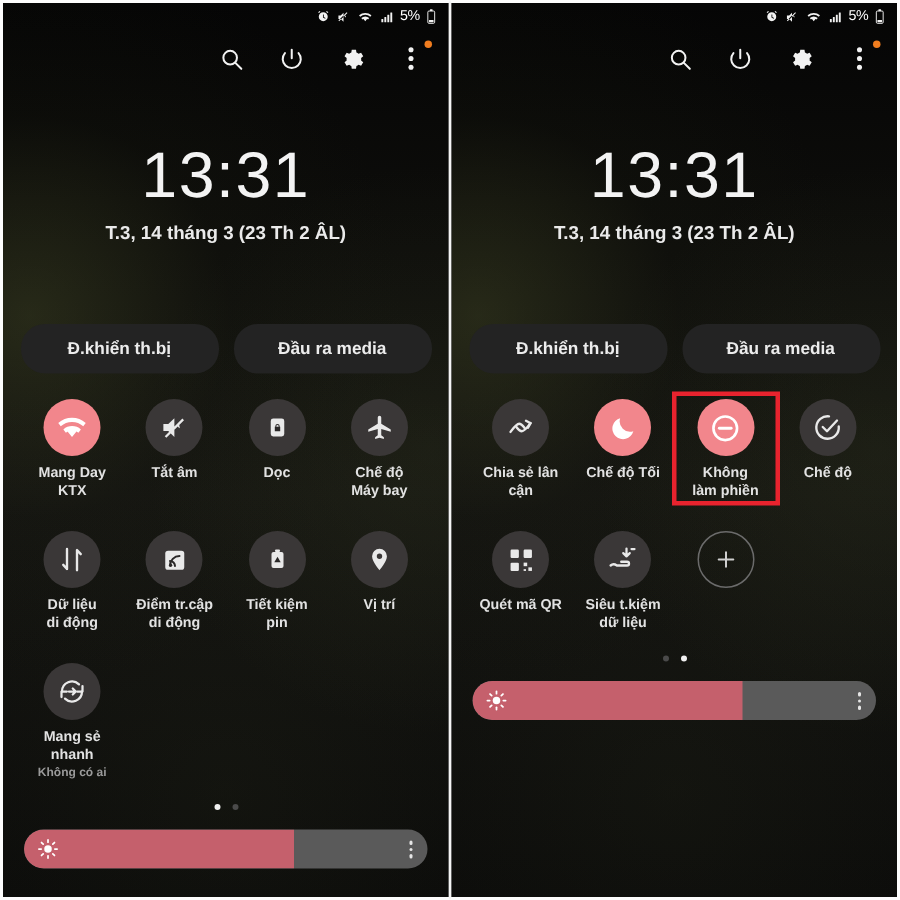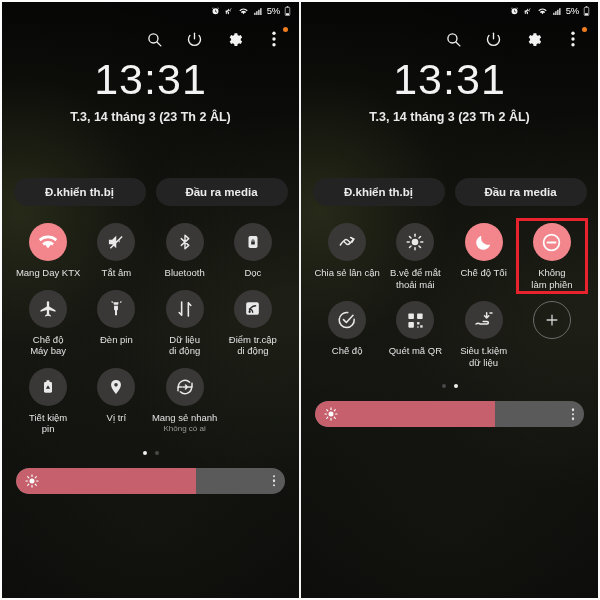--- a/index.html
+++ b/index.html
@@ -66,58 +66,59 @@
     display: flex; align-items: center; justify-content: center;
     cursor: pointer;
   }
   .notif-dot {
     position: absolute; top: -1px; right: -3px;
     width: 5px; height: 5px; border-radius: 50%;
     background: #f07d1f;
   }
 
   
-  .clock-wrap { text-align: center; color: #fff; }
+  .clock-wrap { margin-top: 38px; text-align: center; color: #fff; }
   .clock-time {
     font-size: 43px;
     font-weight: 300;
     letter-spacing: 1px;
     line-height: 1;
     color: #f3f3f3;
   }
   .clock-date {
     margin-top: 9px;
     font-size: 12.5px;
     font-weight: 700;
     color: #eaeaea;
   }
 
   
   .pill-row {
     display: flex; justify-content: center; gap: 10px;
     margin-top: 54px;
   }
   .pill {
-    width: 132px; height: 28px;
+    width: 132px; height: 33px;
     border-radius: 16px;
     background: #232323;
     color: #ececec;
     font-size: 11.5px;
     font-weight: 600;
     display: flex; align-items: center; justify-content: center;
     cursor: pointer;
   }
 
   
   .qs-grid {
     margin-top: 14px;
     padding: 0 12px;
     display: grid;
     grid-template-columns: repeat(4, 1fr);
-    row-gap: 6px;
+    row-gap: 16px;
+    font-weight: bold;
   }
   .qs-cell {
     display: flex; flex-direction: column; align-items: center;
     position: relative;
     padding: 3px 1px 2px;
     cursor: pointer;
   }
   .qs-circle {
     width: 38px; height: 38px; border-radius: 50%;
     background: #3a3737;
@@ -285,50 +286,34 @@
             <div class="qs-circle">
               <svg width="20" height="20" viewBox="0 0 24 24" fill="currentColor">
                 <path d="M3.5 9.2v5.6h3.9l4.9 4.7V4.5L7.4 9.2zm15.2-4.4L4.6 18.9l1.3 1.3L20 6.1z"></path>
                 <path d="M16.6 12a4.4 4.4 0 00-1.2-3l-1.3 1.3 2.3 2.3z"></path>
               </svg>
             </div>
             <div class="qs-label">Tắt âm</div>
           </div>
           <div class="qs-cell">
             <div class="qs-circle">
-              <svg width="18" height="20" viewBox="0 0 24 24" fill="none" stroke="currentColor" stroke-width="1.9" stroke-linejoin="round" stroke-linecap="round">
-                <path d="M7 7.5L17 16.5 12 21V3l5 4.5L7 16.5"></path>
-              </svg>
-            </div>
-            <div class="qs-label">Bluetooth</div>
-          </div>
-          <div class="qs-cell">
-            <div class="qs-circle">
               <svg width="18" height="20" viewBox="0 0 24 24" fill="none">
                 <rect x="6" y="4" width="12" height="16" rx="2.2" fill="currentColor"></rect>
                 <path d="M12 8.8a1.9 1.9 0 00-1.9 1.9v.7h-.5v3.9h4.8v-3.9h-.5v-.7A1.9 1.9 0 0012 8.8zm1 2.6h-2v-.7a1 1 0 012 0z" fill="#2a2828"></path>
               </svg>
             </div>
             <div class="qs-label">Dọc</div>
           </div>
           <div class="qs-cell">
             <div class="qs-circle">
               <svg width="20" height="20" viewBox="0 0 24 24" fill="currentColor">
                 <path d="M21 15.4v-1.8l-7.6-4.6V4a1.4 1.4 0 10-2.8 0v5L3 13.6v1.8l7.6-2.3v5.1l-2.1 1.5v1.4l3.5-1 3.5 1v-1.4l-2.1-1.5v-5.1z"></path>
               </svg>
             </div>
             <div class="qs-label">Chế độ<br>Máy bay</div>
-          </div>
-          <div class="qs-cell">
-            <div class="qs-circle">
-              <svg width="18" height="20" viewBox="0 0 24 24" fill="currentColor">
-                <path d="M8.4 3h7.2l-.9 3.4H9.3zm1 4.8h5.2v5.1l-1.3 1.2v6.2h-2.6v-6.2l-1.3-1.2zM5.6 2.3l1.2-1 1.4 1.7-1.2 1zm11.6.7l1.4-1.7 1.2 1-1.4 1.7z"></path>
-              </svg>
-            </div>
-            <div class="qs-label">Đèn pin</div>
           </div>
           <div class="qs-cell">
             <div class="qs-circle">
               <svg width="20" height="20" viewBox="0 0 24 24" fill="none" stroke="currentColor" stroke-width="1.9" stroke-linecap="round" stroke-linejoin="round">
                 <path d="M8 3.5v16M8 19.5l-3-3.2M16 20.5v-16M16 4.5l3 3.2"></path>
               </svg>
             </div>
             <div class="qs-label">Dữ liệu<br>di động</div>
           </div>
           <div class="qs-cell">
@@ -490,38 +475,20 @@
             <div class="qs-circle">
               <svg width="20" height="20" viewBox="0 0 24 24" fill="none" stroke="currentColor" stroke-width="1.9" stroke-linecap="round">
                 <path d="M4 15.5c3.3-4.5 5.2-6.5 7-6.5s3 1.8 4.3 3.4"></path>
                 <path d="M20 8.5c-3.3 4.5-5.2 6.5-7 6.5s-3-1.8-4.3-3.4"></path>
                 <path d="M16.4 6.6L20 8.6l-2 3.6"></path>
               </svg>
             </div>
             <div class="qs-label">Chia sẻ lân cận</div>
           </div>
           <div class="qs-cell">
-            <div class="qs-circle">
-              <svg width="20" height="20" viewBox="0 0 24 24" fill="currentColor">
-                <circle cx="12" cy="12" r="4"></circle>
-                <g stroke="currentColor" stroke-width="1.8" stroke-linecap="round">
-                  <path d="M12 2.6v2.5"></path>
-                  <path d="M12 18.9v2.5"></path>
-                  <path d="M2.6 12h2.5"></path>
-                  <path d="M18.9 12h2.5"></path>
-                  <path d="M5.4 5.4l1.8 1.8"></path>
-                  <path d="M16.8 16.8l1.8 1.8"></path>
-                  <path d="M18.6 5.4l-1.8 1.8"></path>
-                  <path d="M7.2 16.8l-1.8 1.8"></path>
-                </g>
-              </svg>
-            </div>
-            <div class="qs-label">B.vệ để mắt<br>thoải mái</div>
-          </div>
-          <div class="qs-cell">
             <div class="qs-circle active">
               <svg width="19" height="19" viewBox="0 0 24 24" fill="currentColor">
                 <path d="M20.5 14.6A8.9 8.9 0 019.4 3.5 9 9 0 1020.5 14.6z"></path>
               </svg>
             </div>
             <div class="qs-label">Chế độ Tối</div>
           </div>
           <div class="qs-cell highlighted">
             <div class="qs-circle active">
               <svg width="21" height="21" viewBox="0 0 24 24" fill="none">

